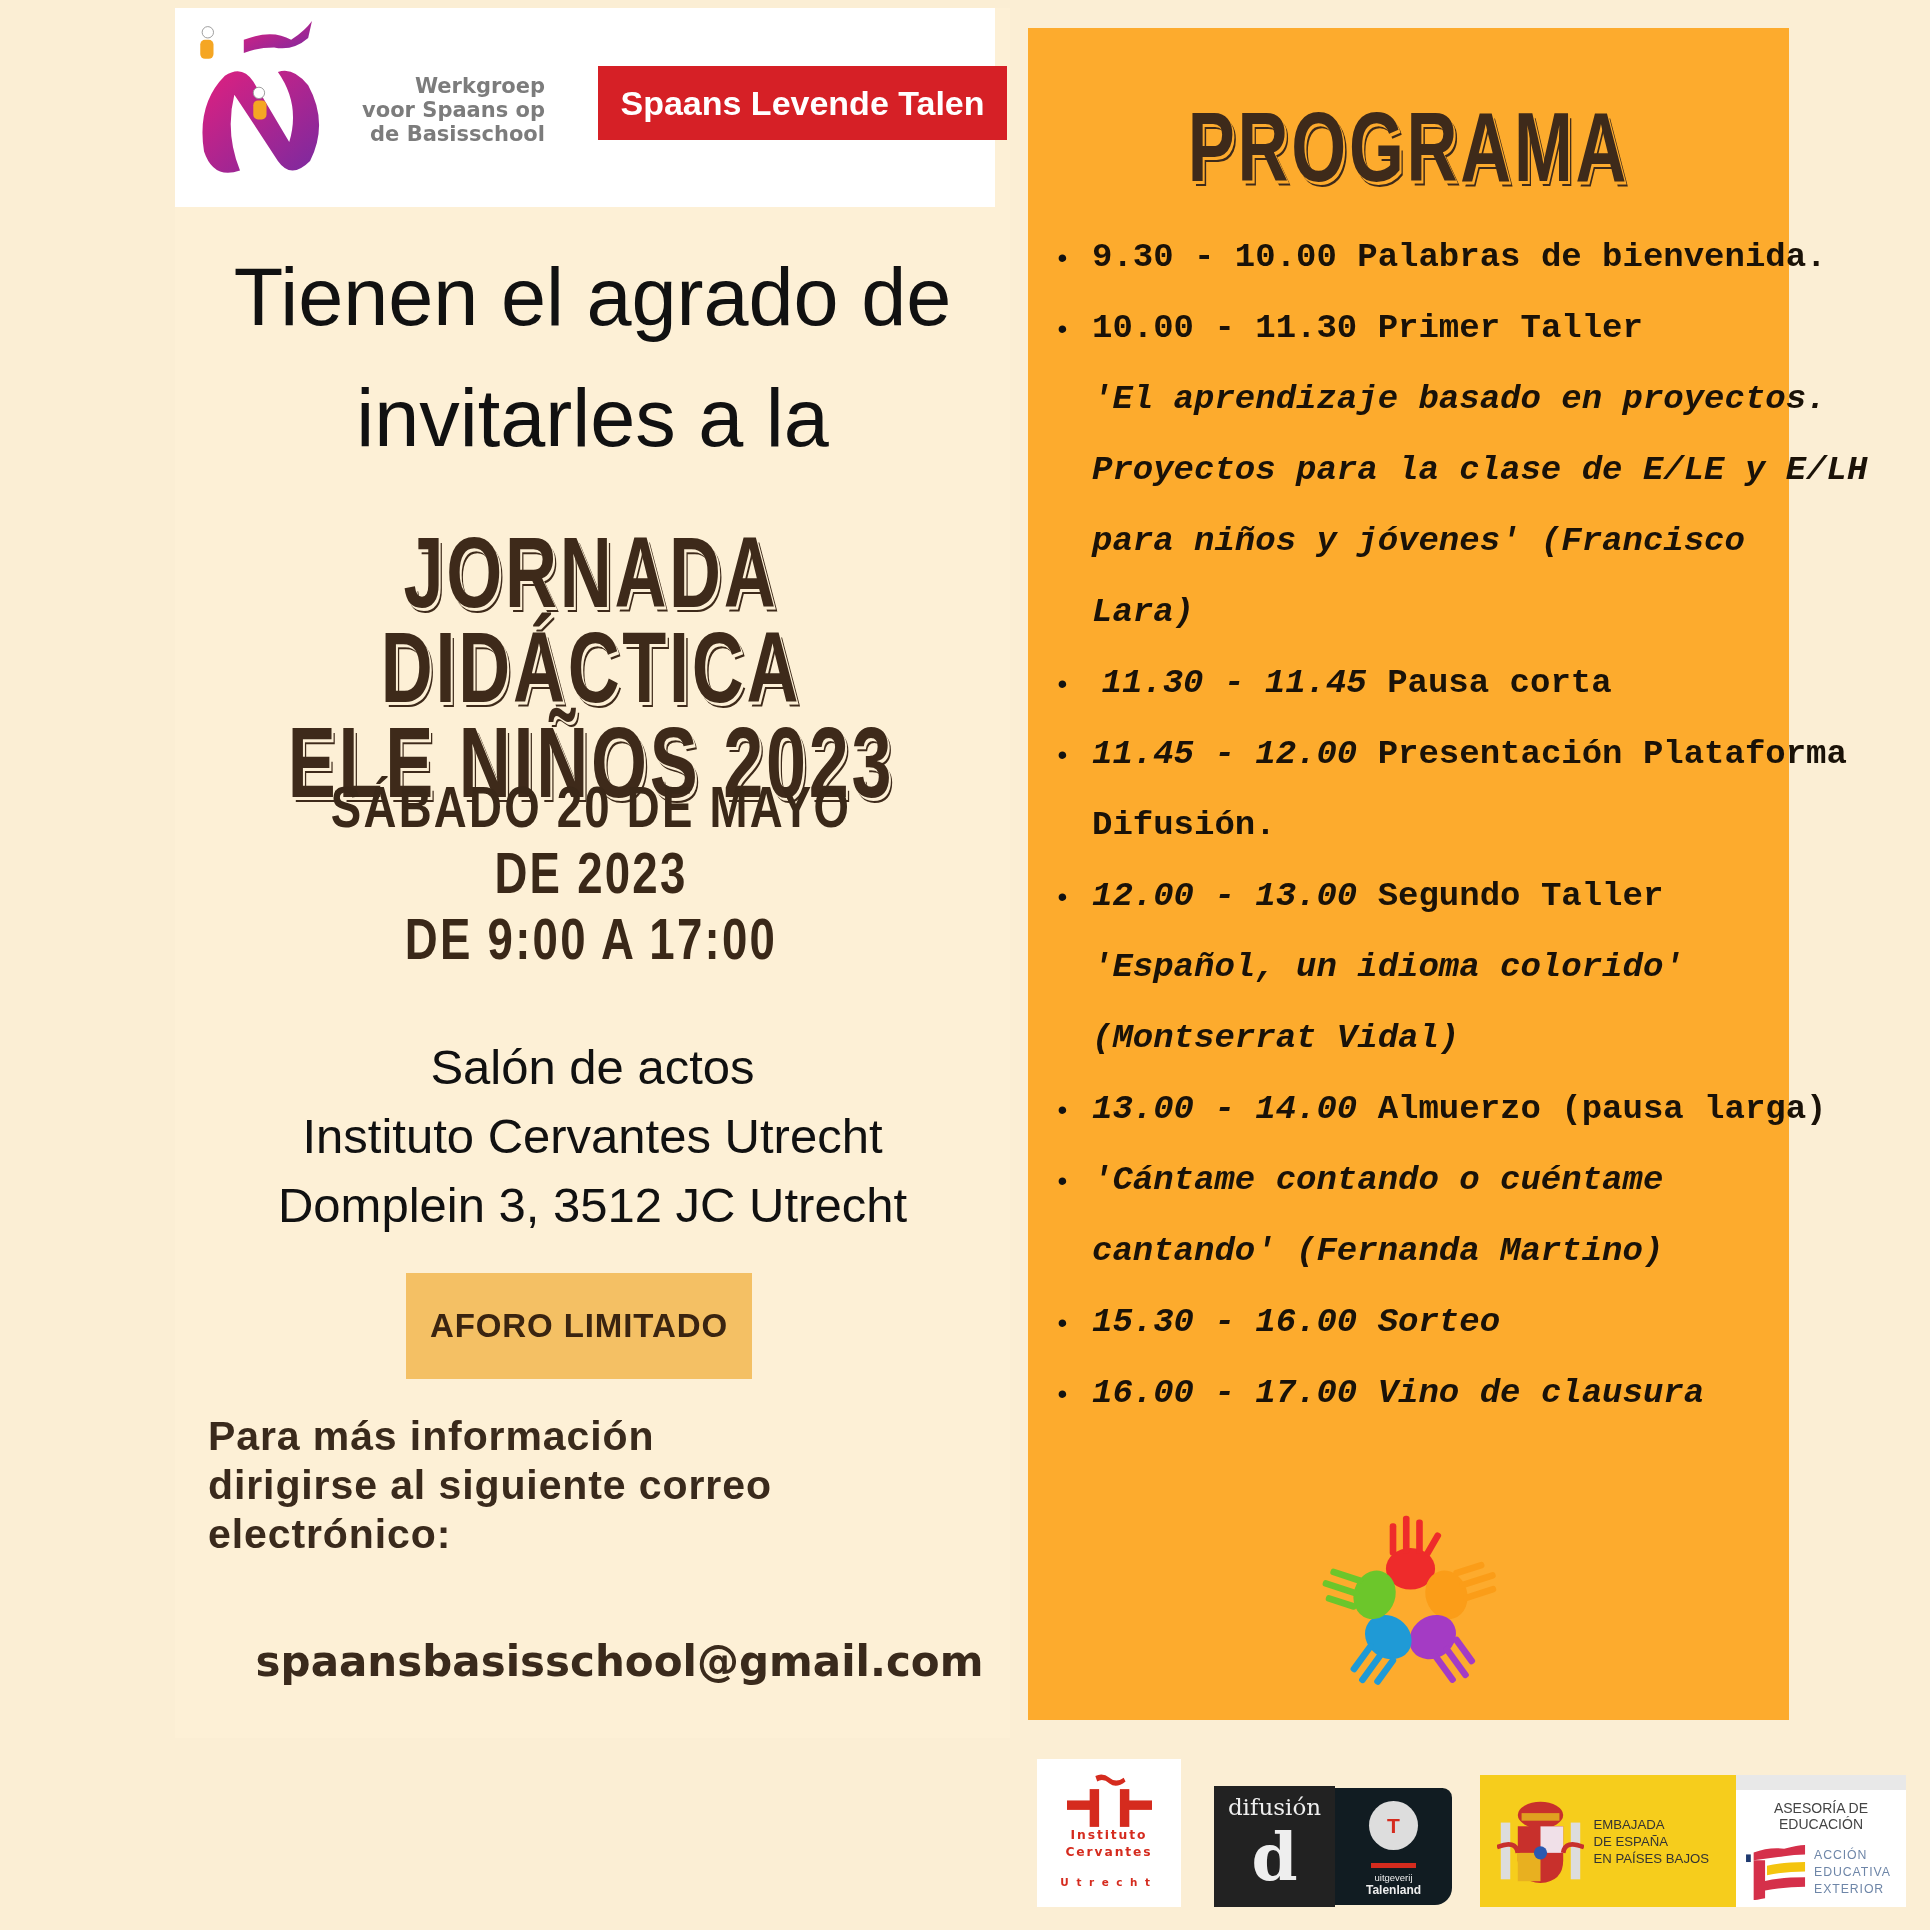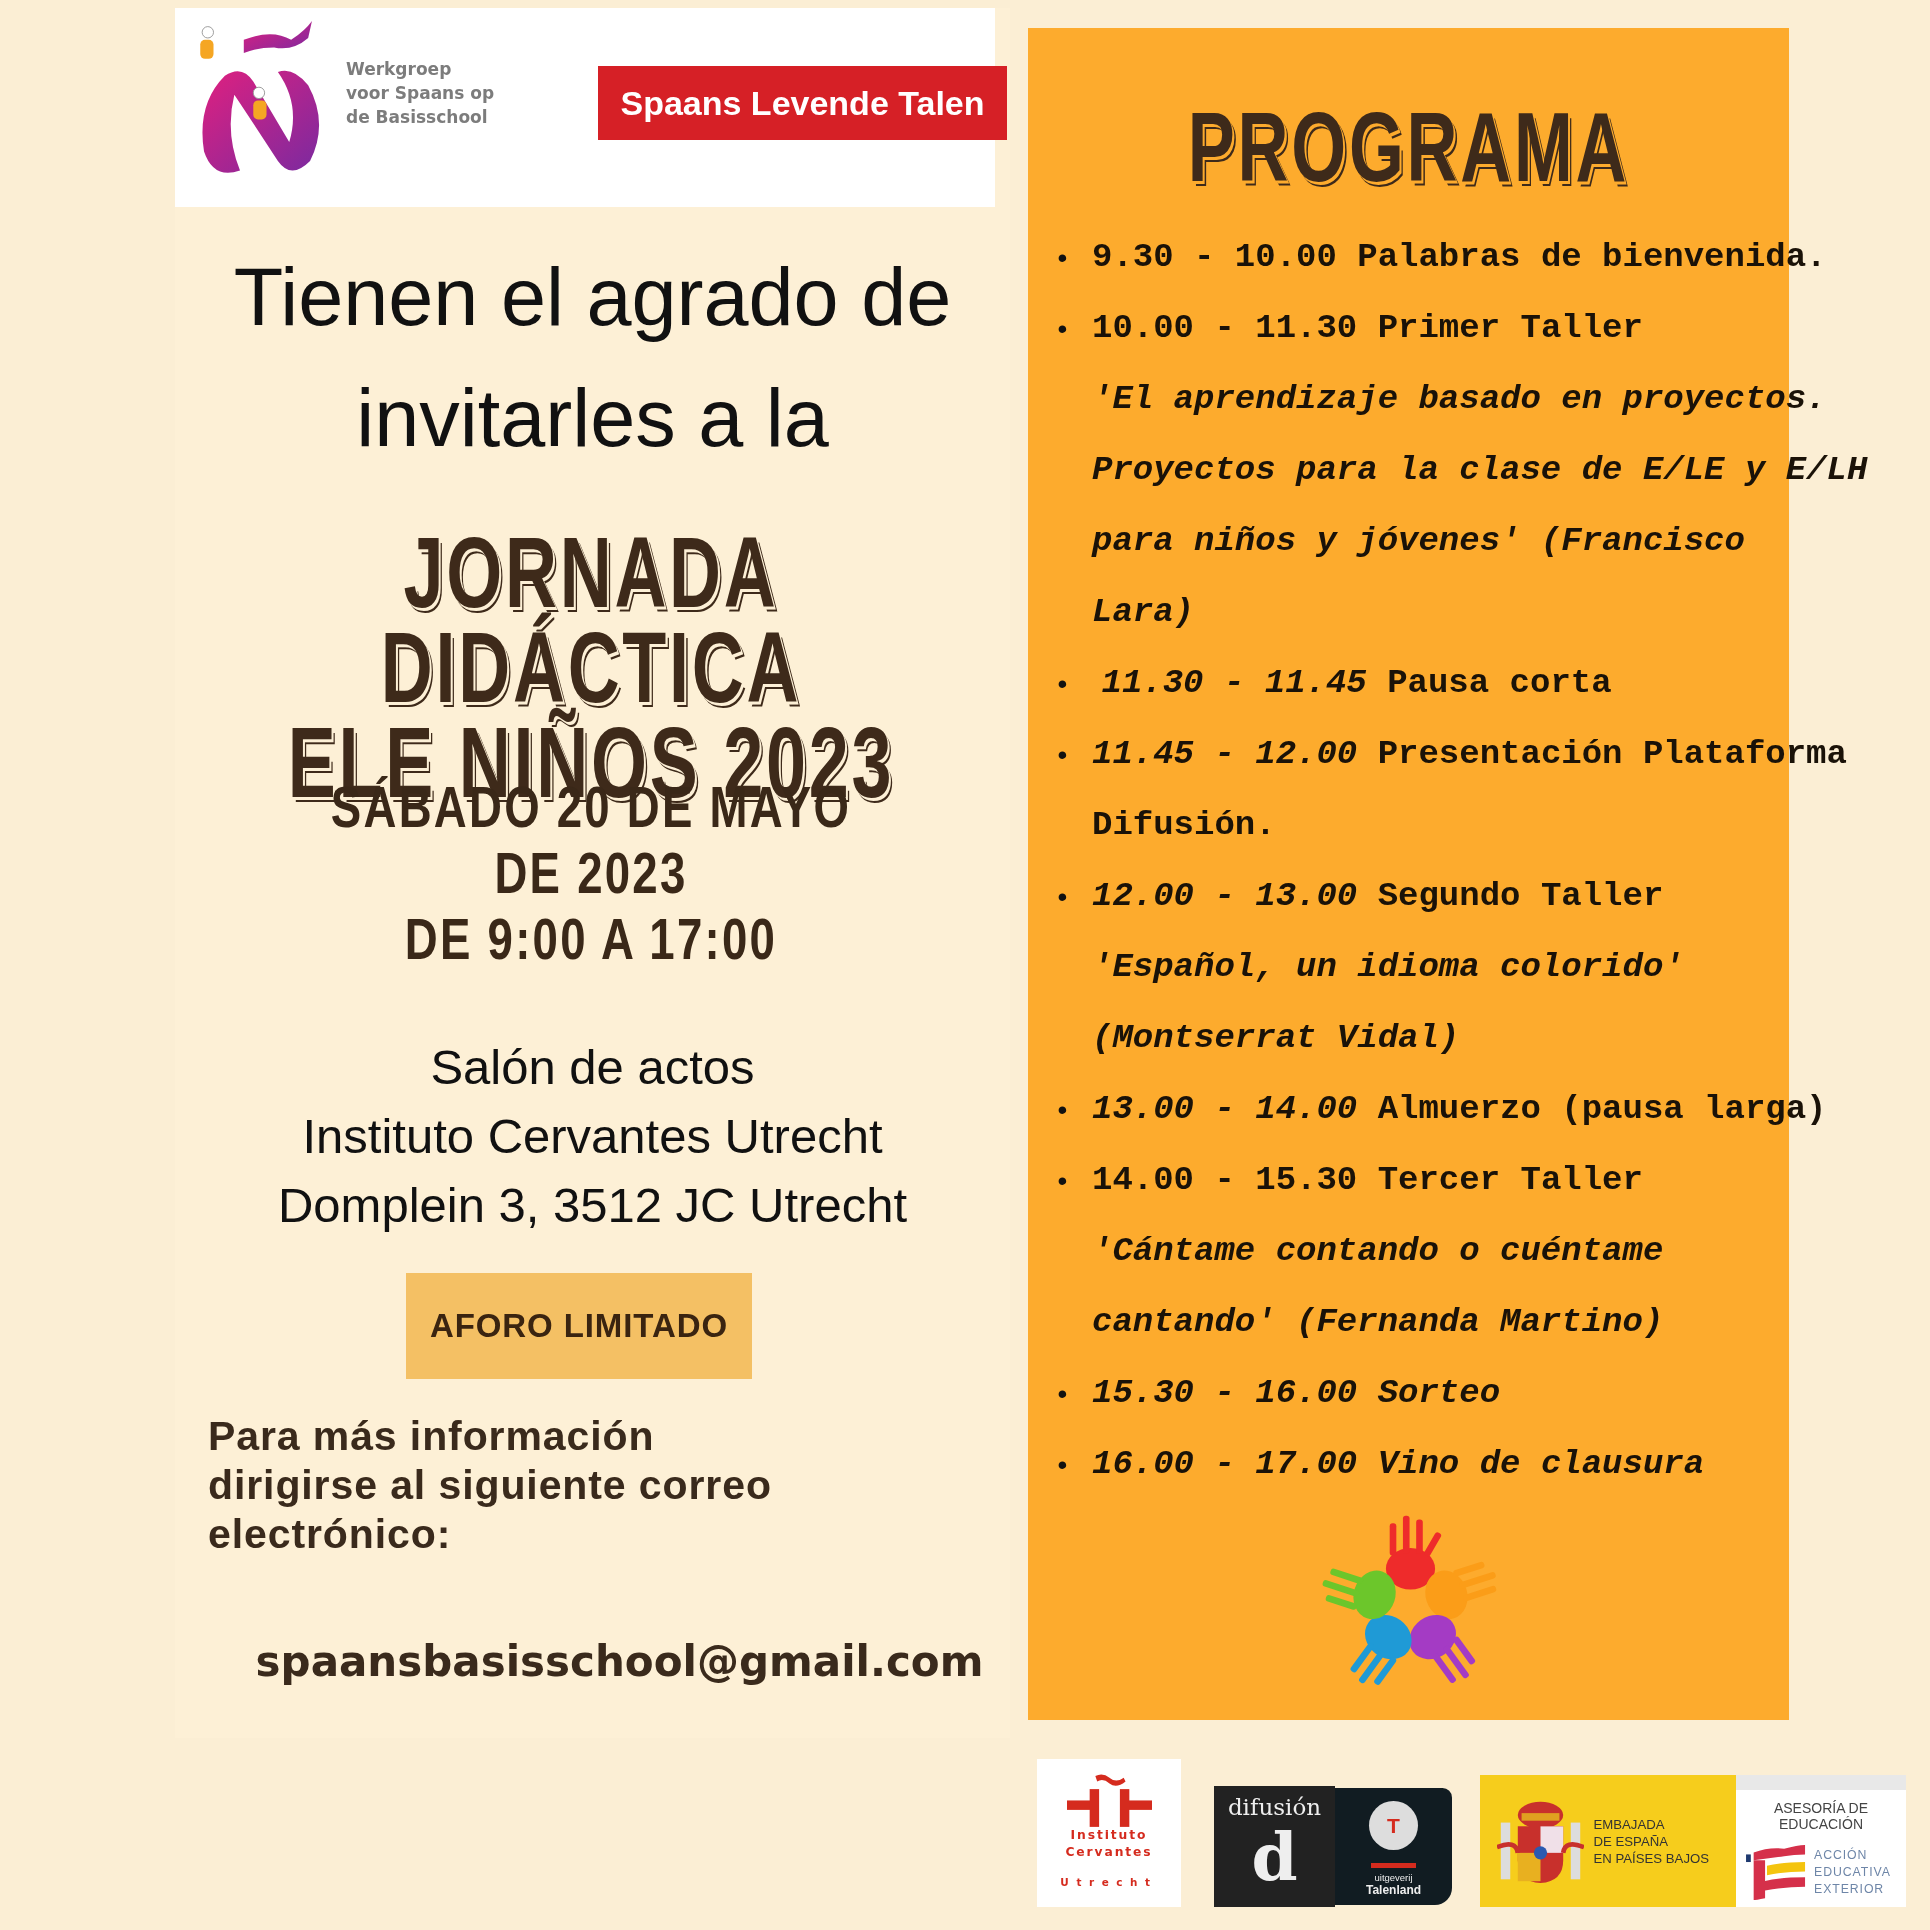--- a/index.html
+++ b/index.html
@@ -16,23 +16,23 @@
   .left-panel {
     left: 175px; top: 7.6px; width: 835px; height: 1730px;
     background: #fdf0d6;
   }
   .logo-strip {
     left: 175px; top: 7.6px; width: 820px; height: 199px;
     background: #ffffff;
   }
   .wg-logo { left: 187px; top: 19px; width: 142px; height: 161px; }
   .wg-text {
-    left: 346px; top: 57px; width: 199px;
-    font-family: "DejaVu Sans", sans-serif; font-size: 17px; line-height: 24px;
-    color: #7c7c7c; font-weight: bold;
+    left: 346px; top: 74px; width: 199px;
+    font-family: "DejaVu Sans", sans-serif; font-size: 21px; line-height: 24px;
+    color: #7c7c7c; font-weight: bold; text-align: right;
   }
   .slt-banner {
     left: 598px; top: 66px; width: 409px; height: 74px;
     background: #d62026; color: #fff;
     font-family: "Liberation Sans", sans-serif; font-weight: bold;
     font-size: 34px; display: flex; align-items: center; justify-content: center;
   }
 
   .invite {
     left: 175px; top: 237px; width: 835px; text-align: center;
@@ -244,21 +244,20 @@
       <div class="line"><span class="it">12.00 - 13.00</span><span> Segundo Taller</span></div>
       <div class="line it">'Español, un idioma colorido'</div>
       <div class="line it">(Montserrat Vidal)</div>
     </li>
     <li>
       <span class="bullet">•</span>
       <div class="line"><span class="it">13.00 - 14.00</span><span> Almuerzo (pausa larga)</span></div>
     </li>
     <li>
       <span class="bullet">•</span>
-      <div class="line"><span>14.00 - 15.30</span><span> Tercer Taller</span></div>
       <div class="line it">'Cántame contando o cuéntame</div>
       <div class="line it"> cantando' (Fernanda Martino)</div>
     </li>
     <li>
       <span class="bullet">•</span>
       <div class="line"><span class="it">15.30 - 16.00</span><span class="it"> Sorteo</span></div>
     </li>
     <li>
       <span class="bullet">•</span>
       <div class="line"><span class="it">16.00 - 17.00</span><span class="it"> Vino de clausura</span></div>

